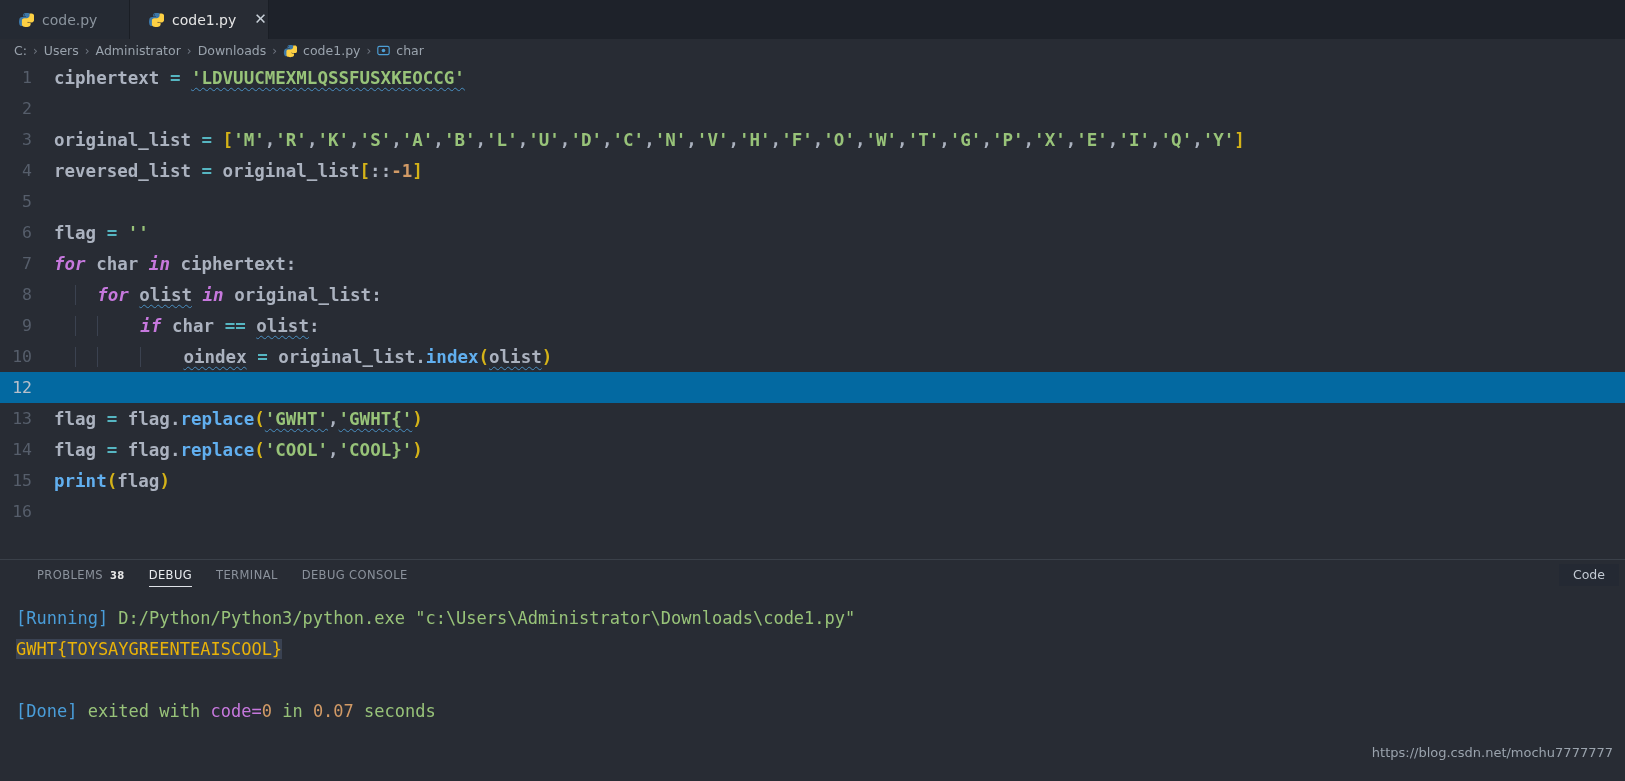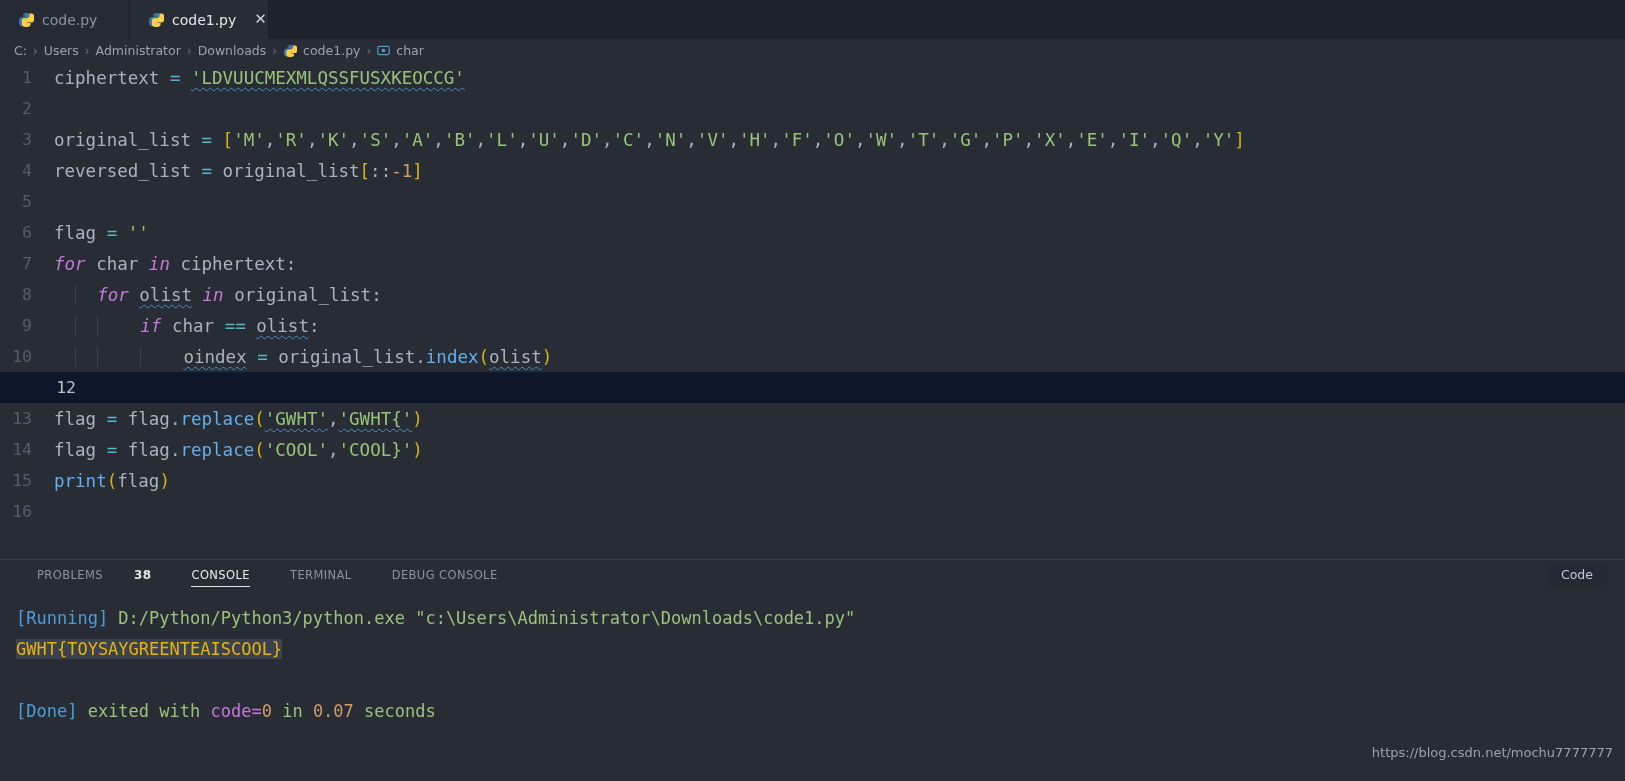--- a/index.html
+++ b/index.html
@@ -27,53 +27,53 @@
                 padding-left: 14px; gap: 6px; font-size: 12.5px; color: #9aa3ad; flex: none; }
   .bc-sep { color: #6f7681; font-size: 12px; }
   .bc-item { white-space: nowrap; }
   .bc-icon-sym { display:inline-flex; align-items:center; justify-content:center;
                  color:#4d9fd6; font-size: 11px; font-weight: bold; letter-spacing:-1px;}
 
   
   .editor { flex: 1 1 auto; background: #282c34; position: relative; overflow: hidden;
             font-family: "DejaVu Sans Mono", monospace; font-size: 17.5px; }
   .code-line { display: flex; height: 31px; align-items: center; white-space: pre; }
-  .code-line.highlight { background: #0f172a; padding-left: 44px; }
+  .code-line.highlight { background: #0369a1; }
   .ln { width: 54px; text-align: right; padding-right: 22px; color: #565e6b;
         font-size: 16.5px; flex: none; user-select: none; }
   .ln.cur { color: #b9c0cb; }
-  .ctext { color: #abb2bf; position: relative; }
+  .ctext { color: #abb2bf; position: relative; font-weight: bold; }
 
   
   .t-var   { color: #abb2bf; }
   .t-op    { color: #56b6c2; }
   .t-str   { color: #98c379; }
   .t-kw    { color: #c678dd; font-style: italic; }
   .t-fn    { color: #61afef; }
   .t-num   { color: #d19a66; }
   .t-brk   { color: #d5b318; }
   .t-punct { color: #abb2bf; }
 
   .squig { text-decoration: underline; text-decoration-style: wavy;
            text-decoration-color: #4a90c2; text-decoration-thickness: 1px;
            text-underline-offset: 3px; }
   .indent-guide { border-left: 1px solid #3b4250; }
 
   
   .panel { flex: none; background: #282c34; border-top: 1px solid #3a4049;
            display: flex; flex-direction: column; height: 222px; position: relative; }
   .panel-tabs { height: 30px; display: flex; align-items: center; padding-left: 25px;
-                gap: 16px; flex: none; position: relative; }
+                gap: 0; flex: none; position: relative; }
   .ptab { font-size: 11.5px; letter-spacing: .4px; color: #8b929c; padding: 0 12px;
           height: 30px; display: flex; align-items: center; gap: 7px; position: relative; }
   .ptab.active { color: #e9ecef; }
   .ptab.active::after { content: ""; position: absolute; left: 12px; right: 12px; bottom: 3px;
                         height: 1px; background: #e0e3e8; }
-  .badge-count { color: #e6e6e6; font-size: 12px; font-weight: bold; margin-left: 24px; }
-  .code-pill { position: absolute; right: 18px; top: 4px; background: #242933;
+  .badge-count { color: #e6e6e6; font-size: 10px; font-weight: bold; }
+  .code-pill { position: absolute; right: 6px; top: 4px; background: #242933;
                color: #c3cad3; font-size: 12.5px; padding: 3px 14px 4px 14px; }
 
   .panel-body { flex: 1; padding: 12px 0 0 0; font-family: "DejaVu Sans Mono", monospace;
                 font-size: 17px; overflow: hidden; }
   .out-line { height: 31px; display: flex; align-items: center; padding-left: 16px;
               white-space: pre; color: #98c379; }
   .out-blank { height: 31px; }
   .o-tag  { color: #4a9eda; }
   .o-green{ color: #98c379; }
   .o-sel  { background: #3a4252; color: #eab308; }
@@ -220,21 +220,21 @@
   </div>
 
   <div class="panel">
 
     <div class="panel-tabs">
       <div class="ptab">
         <span>PROBLEMS</span>
         <span class="badge-count">38</span>
       </div>
       <div class="ptab active">
-        <span>CONSOLE</span>
+        <span>DEBUG</span>
       </div>
       <div class="ptab">
         <span>TERMINAL</span>
       </div>
       <div class="ptab">
         <span>DEBUG CONSOLE</span>
       </div>
       <div class="code-pill">Code</div>
     </div>
 

